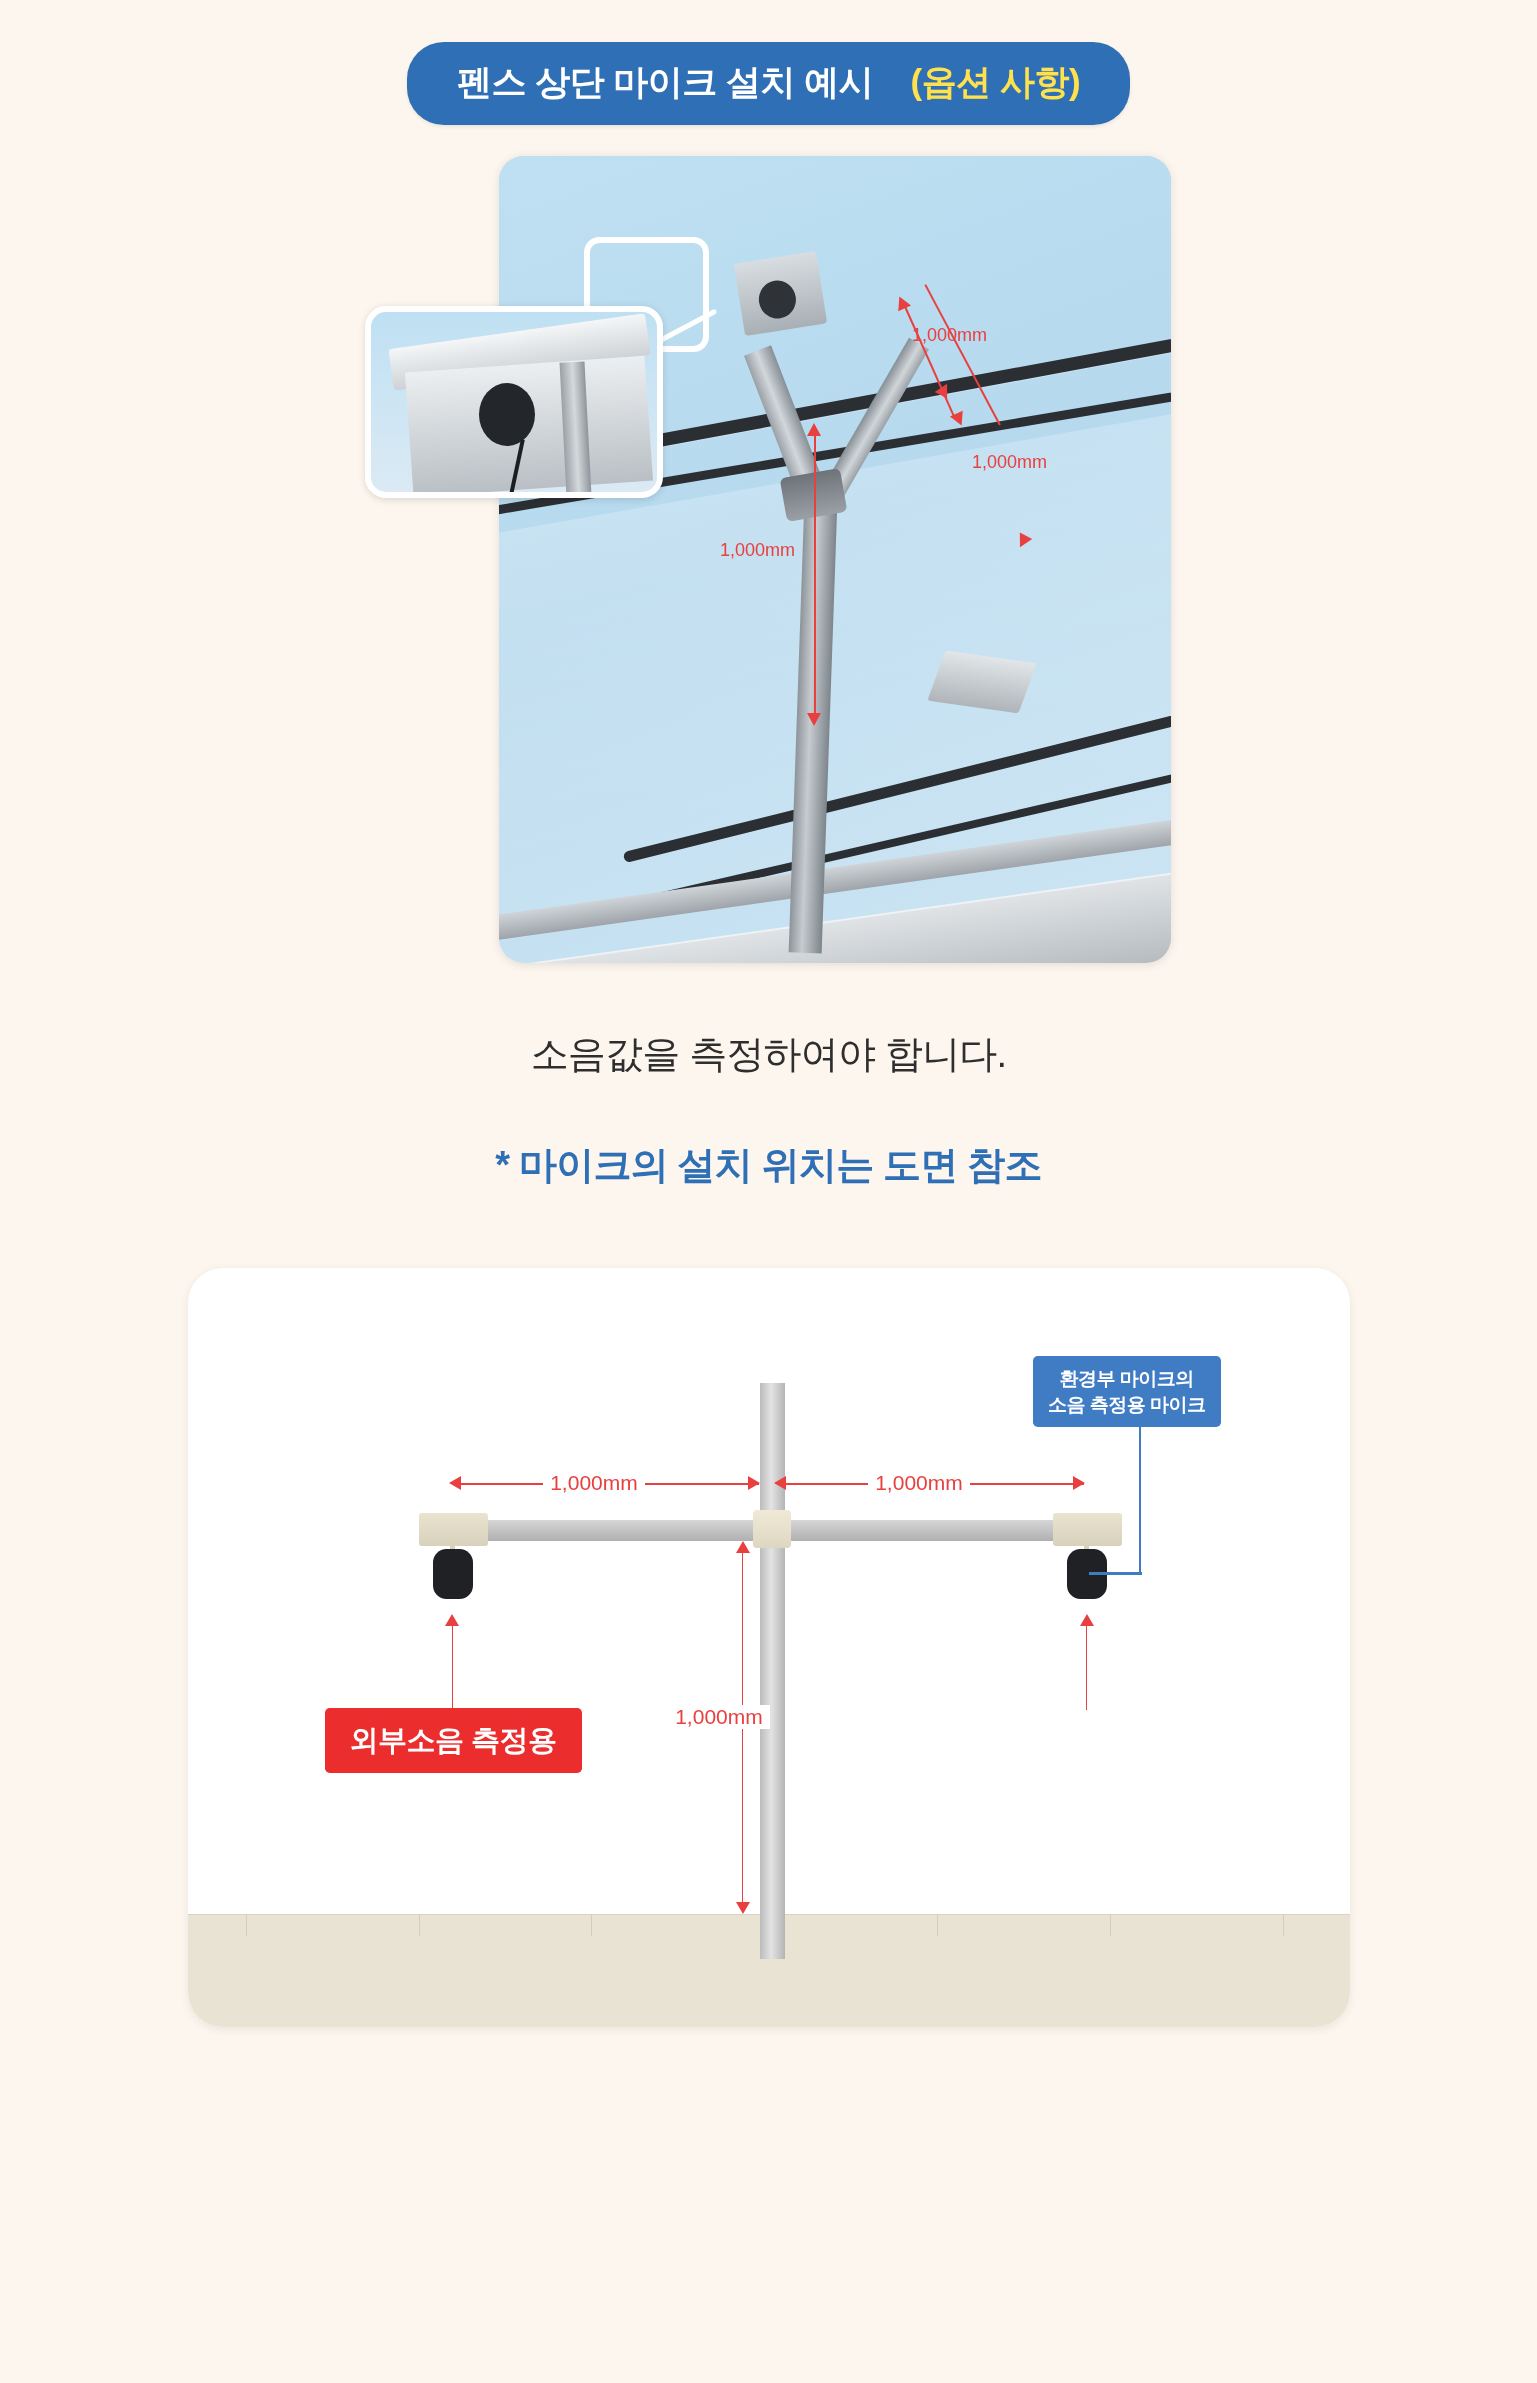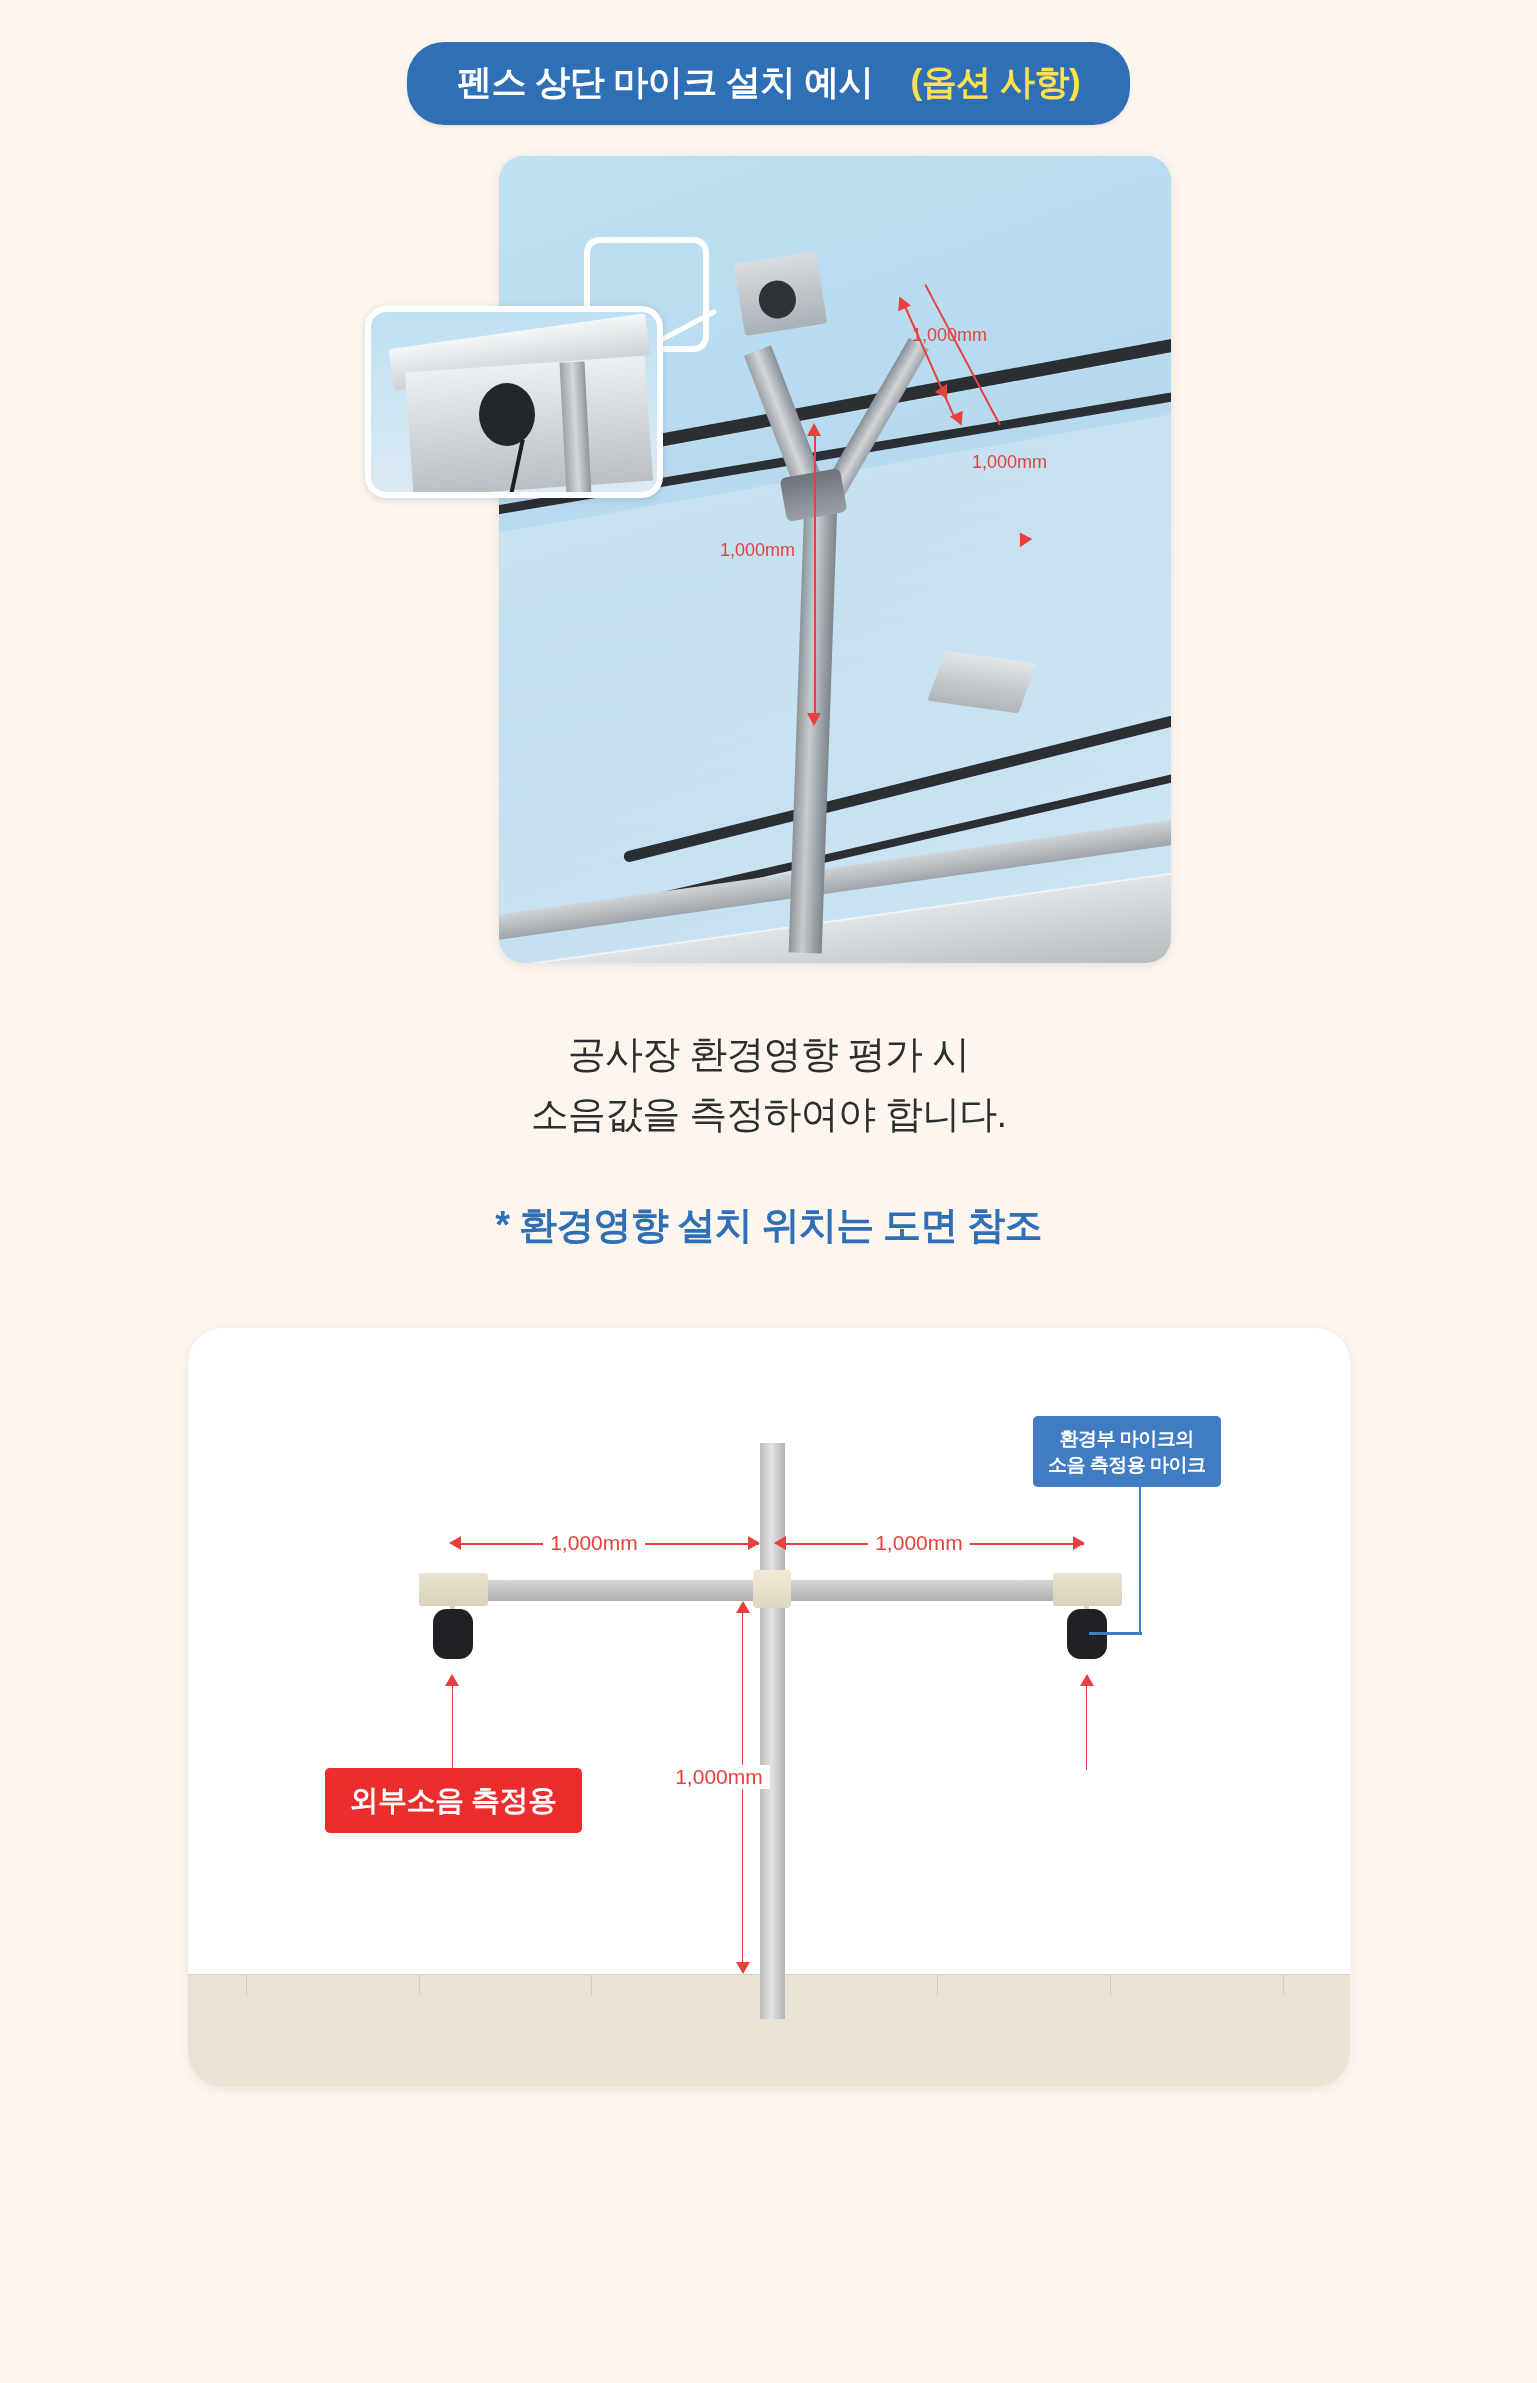--- a/index.html
+++ b/index.html
@@ -456,25 +456,24 @@
       <div class="body"></div>
       <div class="strut"></div>
       <div class="mic-dot"></div>
       <div class="wire"></div>
     </div>
 
   </div>
 </div>
 
 <div class="text-block">
-  <div>공사장 환경영향 평가 시</div>
   <div>소음값을 측정하여야 합니다.</div>
 </div>
 
-<div class="note">* 환경영향 설치 위치는 도면 참조</div>
+<div class="note">* 마이크의 설치 위치는 도면 참조</div>
 
 <div class="diagram-wrap">
   <div class="diagram">
 
     <div class="ground">
       <div class="ground-tick" style="left:58px;"></div>
       <div class="ground-tick" style="left:231px;"></div>
       <div class="ground-tick" style="left:403px;"></div>
       <div class="ground-tick" style="left:576px;"></div>
       <div class="ground-tick" style="left:749px;"></div>

